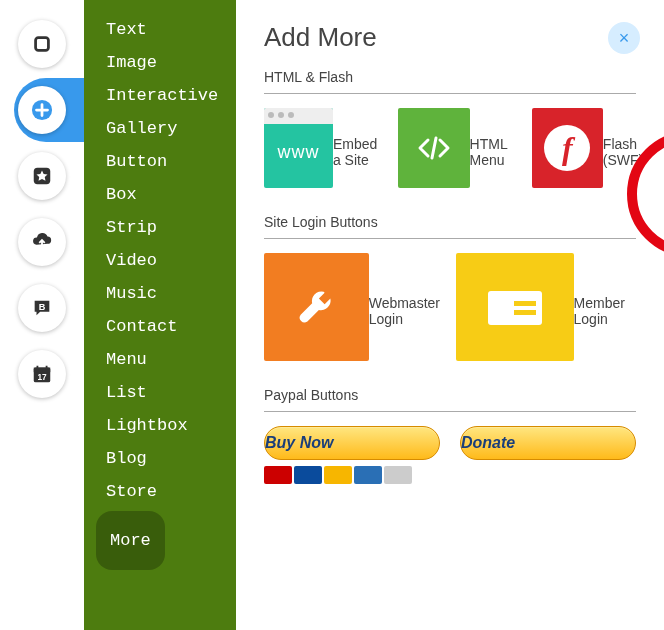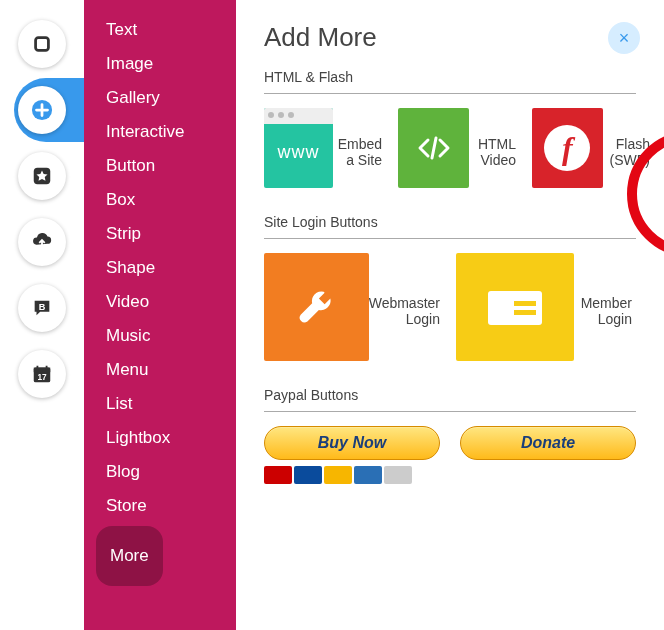--- a/index.html
+++ b/index.html
@@ -9,35 +9,35 @@
   
   .rail { width: 84px; display: flex; flex-direction: column; align-items: center; padding-top: 20px; gap: 18px; }
   .rail-btn { width: 48px; height: 48px; border-radius: 50%; background: #fff; box-shadow: 0 1px 4px rgba(0,0,0,0.25); display: flex; align-items: center; justify-content: center; cursor: pointer; }
   .rail-btn.active { position: relative; }
   .rail-btn.active::before {
     content: ""; position: absolute; left: -4px; top: -8px; width: 76px; height: 64px; background: #3899ec; border-radius: 32px 0 0 32px; z-index: -1;
   }
   .rail-btn svg { width: 22px; height: 22px; }
 
   
-  .sidebar { width: 152px; background: #be185d; padding: 16px 12px 16px 22px; display: flex; flex-direction: column; gap: 6px; }
+  .sidebar { width: 152px; background: #4d7c0f; padding: 16px 12px 16px 22px; display: flex; flex-direction: column; gap: 6px; font-family: Liberation Mono, monospace; }
   .sidebar-item { color: #fff; font-size: 17px; padding: 4px 0; cursor: pointer; }
   .sidebar-item.selected { background: rgba(0,0,0,0.25); border-radius: 16px; padding: 20px 14px; margin-left: -10px; display: inline-block; align-self: flex-start; }
 
   
   .main { flex: 1; padding: 22px 28px 10px 28px; position: relative; overflow: hidden; }
   .main-title { font-size: 26px; font-weight: 400; color: #444; margin-bottom: 16px; }
   .close-btn { position: absolute; right: 24px; top: 22px; width: 32px; height: 32px; border-radius: 50%; background: #d6edff; display: flex; align-items: center; justify-content: center; cursor: pointer; color: #3899ec; font-size: 18px; }
 
   .section-title { font-size: 14px; color: #444; padding-bottom: 8px; border-bottom: 1px solid #aaa; margin-bottom: 14px; }
 
   .cards { display: flex; gap: 16px; margin-bottom: 26px; }
   .card { width: 118px; display: flex; flex-direction: row; align-items: center; cursor: pointer; }
   .card-box { width: 118px; height: 80px; border-radius: 2px; display: flex; align-items: center; justify-content: center; position: relative; overflow: hidden; }
-  .card-label { font-size: 14px; color: #444; margin-top: 8px; text-align: right; }
+  .card-label { font-size: 14px; color: #444; margin-top: 8px; text-align: left; }
 
   .cards.wide .card { width: 176px; }
   .cards.wide .card-box { width: 180px; height: 108px; }
 
   
   .embed-card { background: #24c4a1; }
   .embed-card .browser-bar { position: absolute; top: 0; left: 0; right: 0; height: 16px; background: #eee; }
   .embed-card .browser-bar::before { content: ""; position: absolute; left: 4px; top: 4px; width: 6px; height: 6px; background: #bbb; border-radius: 50%; box-shadow: 10px 0 #bbb, 20px 0 #bbb; }
   .embed-text { color: #fff; font-size: 18px; font-weight: 500; letter-spacing: 1px; margin-top: 8px; }
 
@@ -53,21 +53,21 @@
   
   .wrench-card { background: #f27d21; }
   .wrench-card svg { width: 46px; height: 46px; }
 
   
   .member-card { background: #f7cc15; }
   .member-card svg { width: 62px; height: 48px; }
 
   
   .paypal-row { display: flex; gap: 20px; margin-top: 4px; }
-  .pp-btn { width: 176px; height: 34px; border-radius: 18px; background: linear-gradient(#ffe680, #ffb" + "a1a, #ff9e00); display: flex; align-items: center; justify-content: center; cursor: pointer; box-shadow: inset 0 1px 0 #fff3; border: 1px solid #d68b00; }
+  .pp-btn { width: 176px; height: 34px; border-radius: 18px; background: linear-gradient(#ffe680, #ffb" + "a1a, #ff9e00); display: flex; align-items: center; justify-content: flex-start; cursor: pointer; box-shadow: inset 0 1px 0 #fff3; border: 1px solid #d68b00; }
   .pp-btn { background: linear-gradient(#ffe680, #ffba1a); }
   .pp-label { font-style: italic; font-weight: bold; color: #1a3e7a; font-size: 16px; }
   .cc-strip { margin-top: 6px; display: flex; gap: 2px; }
   .cc { width: 28px; height: 18px; border-radius: 2px; }
 
   
   .annotation { position: absolute; left: 390px; top: 130px; pointer-events: none; z-index: 10; }
   .annotation svg { overflow: visible; }
 </style>
 </head>
@@ -111,28 +111,28 @@
           <rect x="3" y="5" width="18" height="5" fill="#333"></rect>
           <path d="M7 3v4M17 3v4" stroke="#333" stroke-width="2"></path>
           <text x="12" y="18" text-anchor="middle" fill="#fff" font-size="9" font-weight="bold">17</text>
         </svg>
     </div>
   </div>
 
   <div class="sidebar">
     <div class="sidebar-item">Text</div>
     <div class="sidebar-item">Image</div>
+    <div class="sidebar-item">Interactive</div>
     <div class="sidebar-item">Gallery</div>
-    <div class="sidebar-item">Interactive</div>
     <div class="sidebar-item">Button</div>
     <div class="sidebar-item">Box</div>
     <div class="sidebar-item">Strip</div>
-    <div class="sidebar-item">Shape</div>
     <div class="sidebar-item">Video</div>
     <div class="sidebar-item">Music</div>
+    <div class="sidebar-item">Contact</div>
     <div class="sidebar-item">Menu</div>
     <div class="sidebar-item">List</div>
     <div class="sidebar-item">Lightbox</div>
     <div class="sidebar-item">Blog</div>
     <div class="sidebar-item">Store</div>
     <div class="sidebar-item selected">More</div>
   </div>
 
   <div class="main">
     <div class="main-title">Add More</div>
@@ -148,21 +148,21 @@
           <div class="embed-text">www</div>
         </div>
         <div class="card-label">Embed a Site</div>
       </div>
       <div class="card">
         <div class="card-box html-card">
           <svg viewBox="0 0 40 40">
               <path d="M14 12l-8 8 8 8M26 12l8 8-8 8M22 10l-4 20" fill="none" stroke="#fff" stroke-width="3" stroke-linecap="round" stroke-linejoin="round"></path>
             </svg>
         </div>
-        <div class="card-label">HTML Video</div>
+        <div class="card-label">HTML Menu</div>
       </div>
       <div class="card">
         <div class="card-box flash-card">
           <div class="flash-circle">
               <span class="flash-f">f</span>
             </div>
         </div>
         <div class="card-label">Flash (SWF)</div>
       </div>
     </div>

